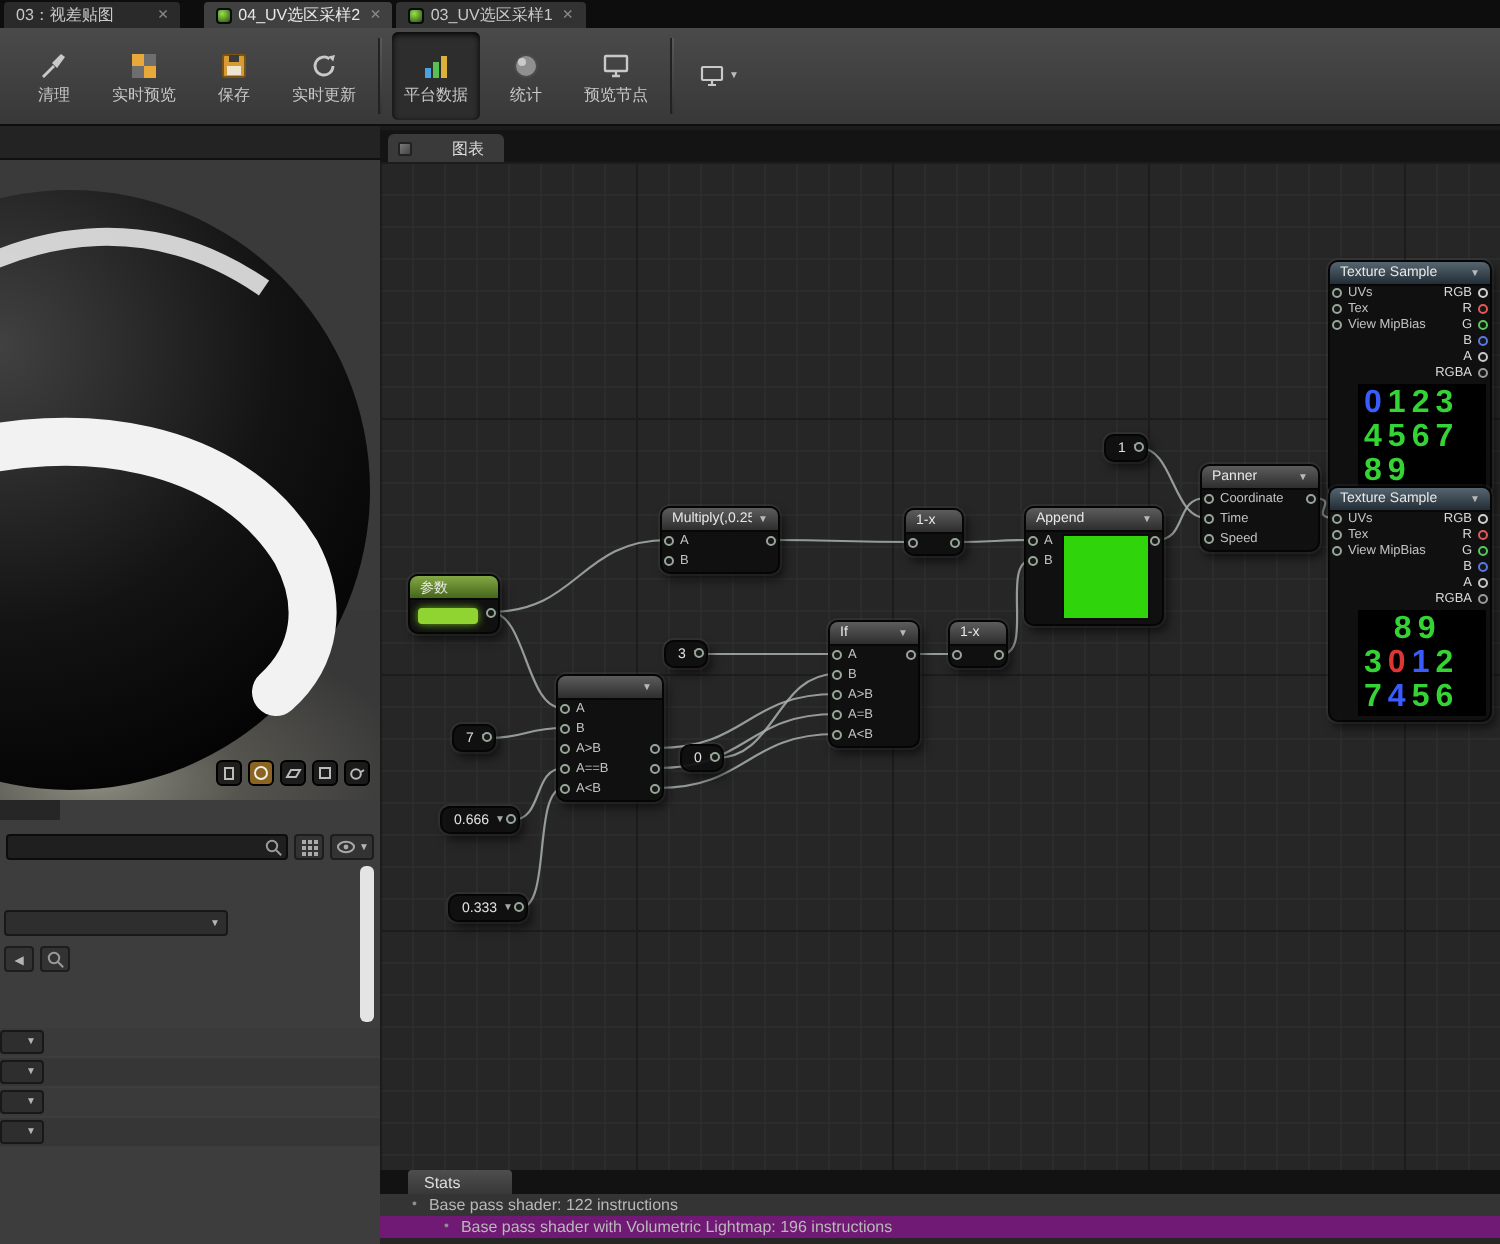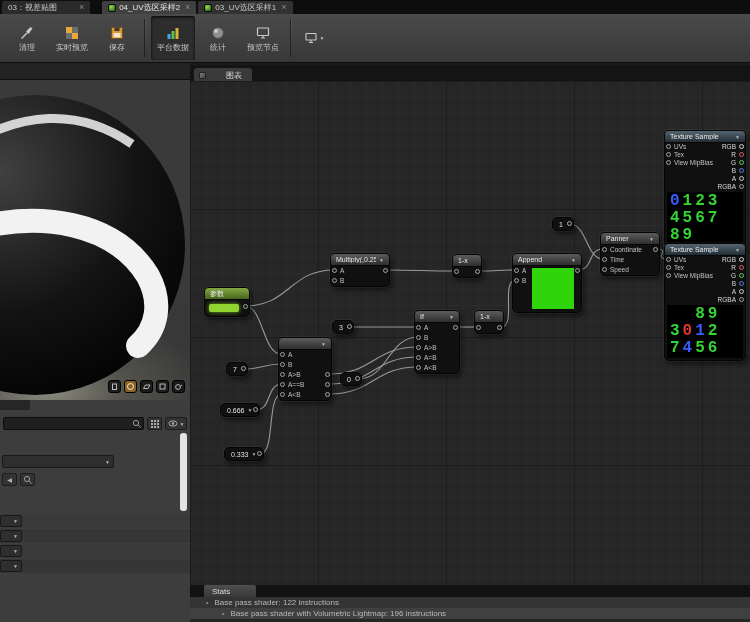--- a/index.html
+++ b/index.html
@@ -96,33 +96,33 @@
   .row .il { font-size:6.5px; color:#c2c2c2; line-height:8px; white-space:nowrap; }
   .row .ol { font-size:6.5px; color:#dadada; margin-left:auto; line-height:8px; }
   .pin { position:absolute; top:50%; margin-top:-3px; width:5px; height:5px; border-radius:50%;
          border:1px solid #97a698; background:#171717; }
   .pin.in { left:1px; } .pin.out { right:1px; }
   .node.small { height:14px; display:flex; align-items:center; padding:0 10px 0 6px; gap:3px; }
   .node.small .t { font-size:7px; color:#e2e2e2; }
   .node.small .arr { font-size:5px; color:#a8a8a8; }
   .swatch { position:absolute; right:6px; top:13px; width:44px; height:43px;
             background:#2fd40a; border:1px solid #0a0a0a; }
-  .digits { position:absolute; left:2px; right:2px; bottom:2px; background:#000; padding:1px 3px;
-            font-family:Liberation Mono, monospace; font-weight:bold; font-size:16px;
+  .digits { position:absolute; left:14px; right:2px; bottom:2px; background:#000; padding:1px 3px;
+            font-family:Liberation Sans, sans-serif; font-weight:bold; font-size:16px;
             line-height:17px; letter-spacing:3px; white-space:pre; color:#35d435; }
 
   
   .stats { position:absolute; left:190px; top:585px; width:560px; height:37px; background:#262626; }
   .stats-header { height:12px; background:#121212; position:relative; }
   .stats-tab { position:absolute; left:14px; top:0; height:12px; padding:0 26px 0 8px;
                background:linear-gradient(#4e4e4e,#383838); font-size:8px; color:#ddd;
                display:flex; align-items:center; border-radius:2px 2px 0 0; }
   .stats-row { height:11px; display:flex; align-items:center; padding-left:16px;
                font-size:8px; color:#b8b8b8; gap:6px; }
-  .stats-row.r1 { background:#343434; } .stats-row.r2 { background:#404040;padding-left:32px; }
+  .stats-row.r1 { background:#343434; } .stats-row.r2 { background:#701a75;padding-left:32px; }
   .stats-row .bullet { color:#8f8f8f; font-size:7px; }
 
   svg.icon { display:block; }
 </style>
 </head>
 <body>
 
 <div id="app">
 
   <div class="tabbar">
@@ -165,20 +165,29 @@
     </div>
     <div class="tbtn">
       <span class="ticon">
         <svg class="icon" width="16" height="16">
             <rect x="2.5" y="2.5" width="11" height="11" rx="1" fill="#d89a33" stroke="#7a5415"></rect>
             <rect x="5.5" y="2.5" width="5" height="3.5" fill="#3a3a3a"></rect>
             <rect x="4.5" y="8" width="7" height="4.5" fill="#efe6d2"></rect>
           </svg>
       </span>
       <span class="lbl">保存</span>
+    </div>
+    <div class="tbtn">
+      <span class="ticon">
+        <svg class="icon" width="16" height="16">
+            <path d="M12.5 8 a4.5 4.5 0 1 1 -1.8 -3.6" stroke="#c9c9c9" stroke-width="1.4" fill="none"></path>
+            <path d="M13.5 2.5 L10.2 3.2 L12.6 5.8 Z" fill="#c9c9c9"></path>
+          </svg>
+      </span>
+      <span class="lbl">实时更新</span>
     </div>
     <div class="tsep"></div>
     <div class="tbtn active">
       <span class="ticon">
         <svg class="icon" width="16" height="16">
             <rect x="2.5" y="9" width="3" height="5" fill="#4aa3e0"></rect>
             <rect x="6.5" y="6" width="3" height="8" fill="#57c24f"></rect>
             <rect x="10.5" y="3" width="3" height="11" fill="#dab23a"></rect>
           </svg>
       </span>

